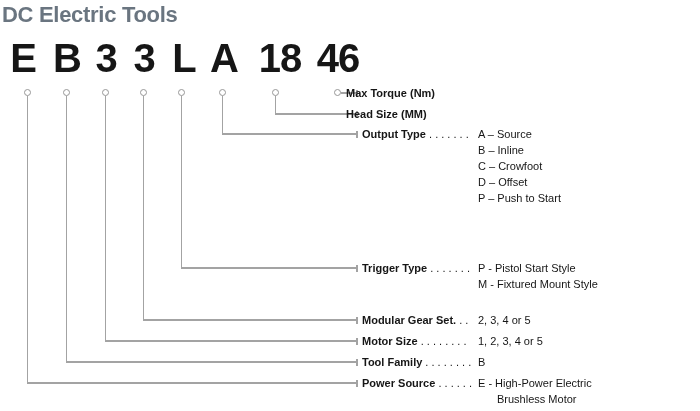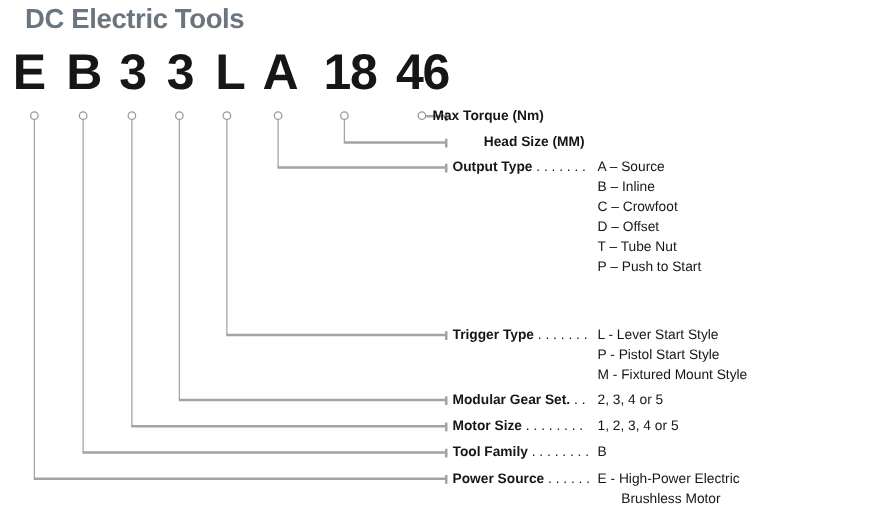--- a/index.html
+++ b/index.html
@@ -1,21 +1,21 @@
 <!DOCTYPE html>
 <html><head>
 <meta charset="utf-8">
 <style>
   html,body { margin:0; padding:0; background:#fff; }
   .canvas {
     position:relative; width:700px; height:411px; background:#ffffff;
     font-family:"Liberation Sans", sans-serif; overflow:hidden;
   }
   .title {
-    position:absolute; left:20px; top:2px;
+    position:absolute; left:2px; top:2px;
     font-size:22px; font-weight:bold; color:#6a7580; letter-spacing:-0.3px;
   }
   .code-char {
     position:absolute; top:38px; font-size:40px; font-weight:bold;
     color:#161616; transform:translateX(-50%); letter-spacing:-1px; line-height:40px;
     white-space:nowrap;
   }
   .cc1{left:23px;} .cc2{left:67px;} .cc3{left:106px;} .cc4{left:144px;}
   .cc5{left:184px;} .cc6{left:224px;} .cc7{left:280px;} .cc8{left:338px;}
 
@@ -46,21 +46,21 @@
   .h8{left:341px;  top:92px;  width:15.5px;}
 
   .tick { position:absolute; width:1.5px; height:7px; background:#a3a3a3; left:356px; }
   .t1{top:89.5px;} .t2{top:110.5px;} .t3{top:130.5px;} .t4{top:264.5px;}
   .t5{top:316.5px;} .t6{top:337.5px;} .t7{top:358.5px;} .t8{top:379.5px;}
 
   .row {
     position:absolute; left:346px; font-size:11px; color:#161616;
     line-height:16px; white-space:nowrap;
   }
-  .r1{top:85px;} .r2{top:106px;margin-left:41px;} .r3{top:126px;} .r4{top:260px;}
+  .r1{top:85px;} .r2{top:106px;} .r3{top:126px;} .r4{top:260px;}
   .r5{top:312px;} .r6{top:333px;} .r7{top:354px;} .r8{top:375px;}
   .lbl { font-weight:bold; }
   .lblcell {
     display:inline-block; width:132px; overflow:hidden;
     vertical-align:top; white-space:nowrap;margin-left:16px;
   }
   .vals { position:absolute; left:132px; top:0; }
   .vals div { line-height:16px; }
   .vals .indent { margin-left:19px; }
 </style>
@@ -123,29 +123,27 @@
     <span class="lbl">Head Size (MM)</span>
   </div>
 
   <div class="row r3">
     <span class="lblcell"><span class="lbl">Output Type</span><span> . . . . . . .</span></span>
     <div class="vals">
       <div>A – Source</div>
       <div>B – Inline</div>
       <div>C – Crowfoot</div>
       <div>D – Offset</div>
-      <div>T – Tube Nut</div>
       <div>P – Push to Start</div>
     </div>
   </div>
 
   <div class="row r4">
     <span class="lblcell"><span class="lbl">Trigger Type</span><span> . . . . . . .</span></span>
     <div class="vals">
-      <div>L - Lever Start Style</div>
       <div>P - Pistol Start Style</div>
       <div>M - Fixtured Mount Style</div>
     </div>
   </div>
 
   <div class="row r5">
     <span class="lblcell"><span class="lbl">Modular Gear Set.</span><span> . .</span></span>
     <div class="vals">
       <div>2, 3, 4 or 5</div>
     </div>

